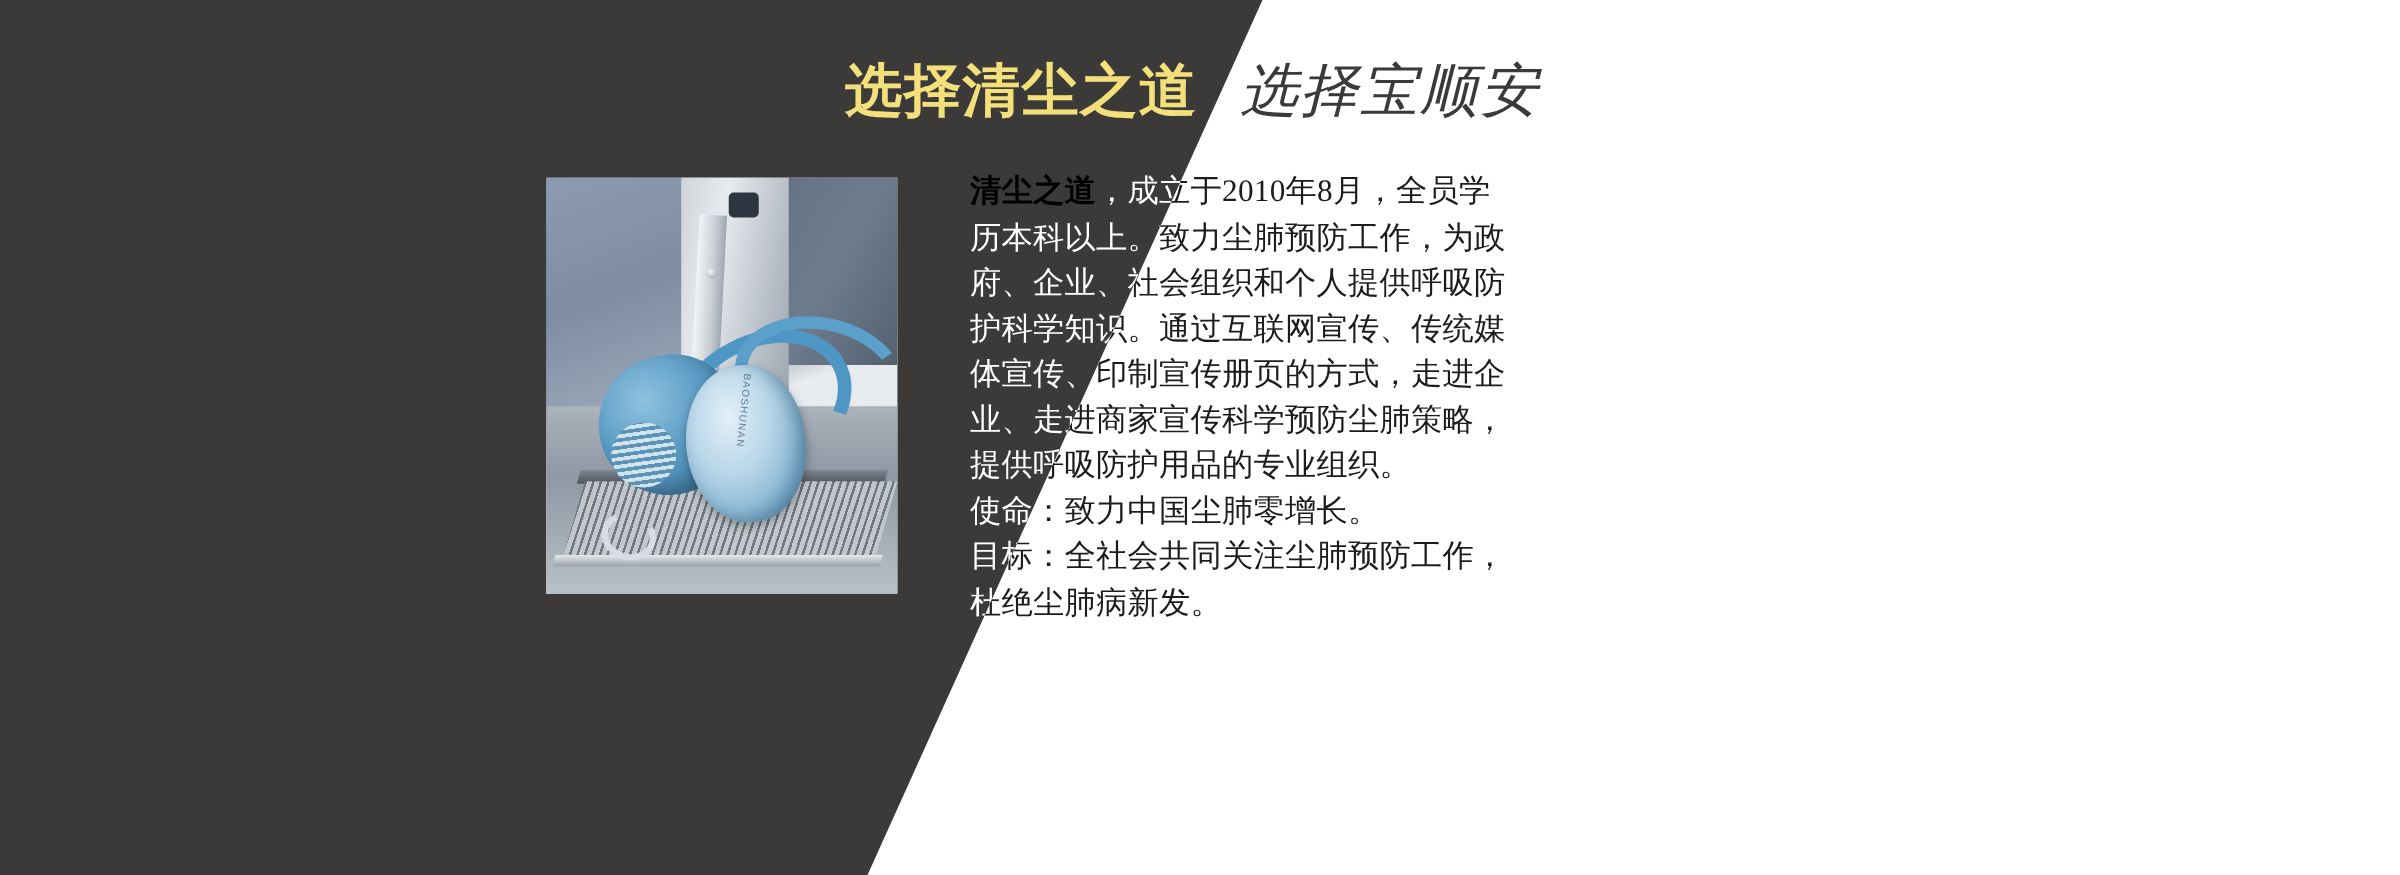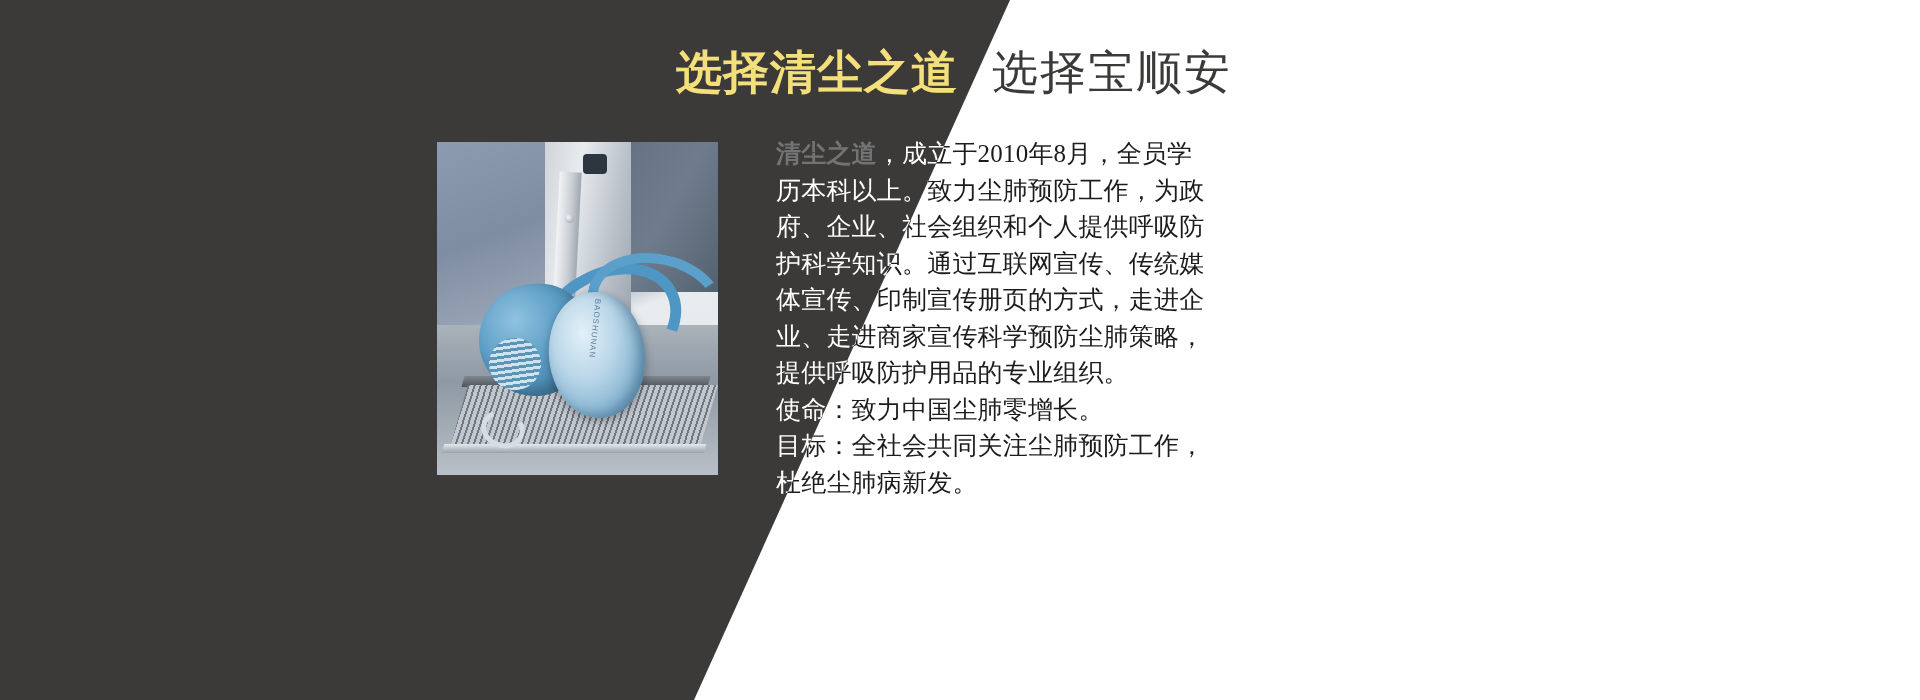--- a/index.html
+++ b/index.html
@@ -50,21 +50,21 @@
     left: 676px;
     top: 44px;
     white-space: nowrap;
     font-size: 46px;
     line-height: 56px;
     font-family: "Liberation Sans", "DejaVu Sans", sans-serif;
     font-weight: bold;
     letter-spacing: 1px;
   }
   .title-accent { color: #f3e07a; }
-  .title-rest   { font-weight: normal; letter-spacing: 2px; }
+  .title-rest   { font-weight: normal; letter-spacing: 2px; font-style: italic; }
   .title-gap    { display: inline-block; width: 34px; }
 
   .on-dark  .title-rest { color: #ffffff; }
   .on-white .title-rest { color: #3b3a39; }
   .on-dark  .title-accent { color: #f3e07a; }
   .on-white .title-accent { color: #f3e07a; }
 
   
   .body-text {
     position: absolute;
@@ -73,21 +73,21 @@
     width: 440px;
     font-size: 25px;
     line-height: 36.5px;
     letter-spacing: 0.2px;
     text-align: justify;
   }
   .on-dark  .body-text { color: #ffffff; }
   .on-white .body-text { color: #1c1c1c; }
   .lead {
     font-weight: bold;
-    color: #737373;
+    color: #000000;
   }
   .body-line { display: block; white-space: nowrap; }
 
   
   .photo-frame {
     position: absolute;
     left: 437px;
     top: 142px;
     width: 281px;
     height: 333px;

